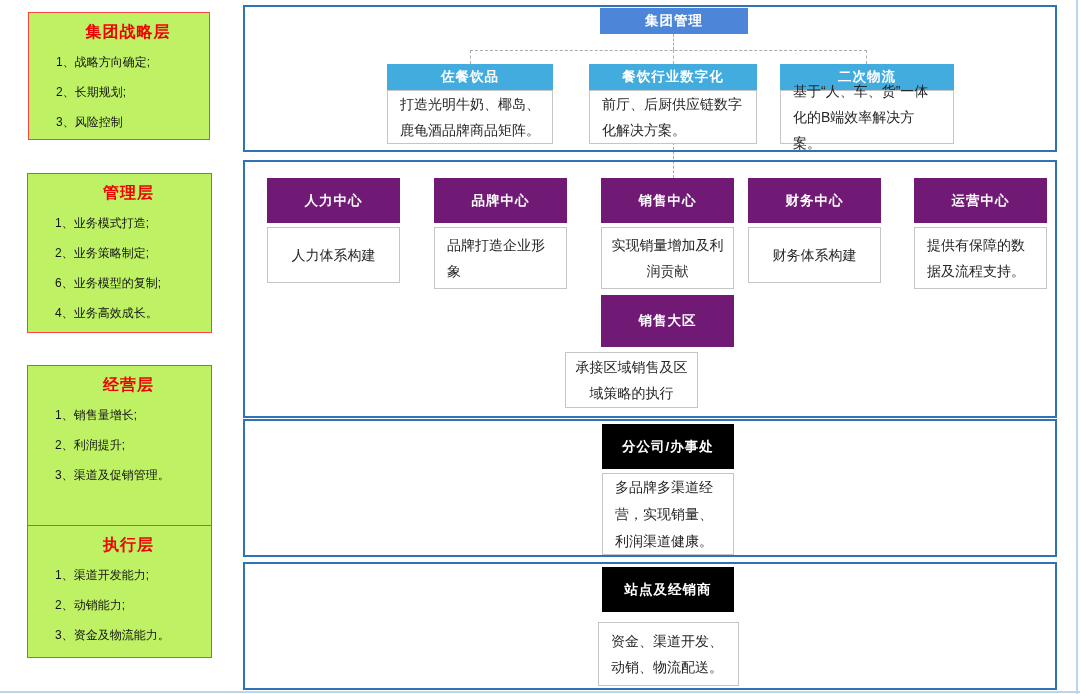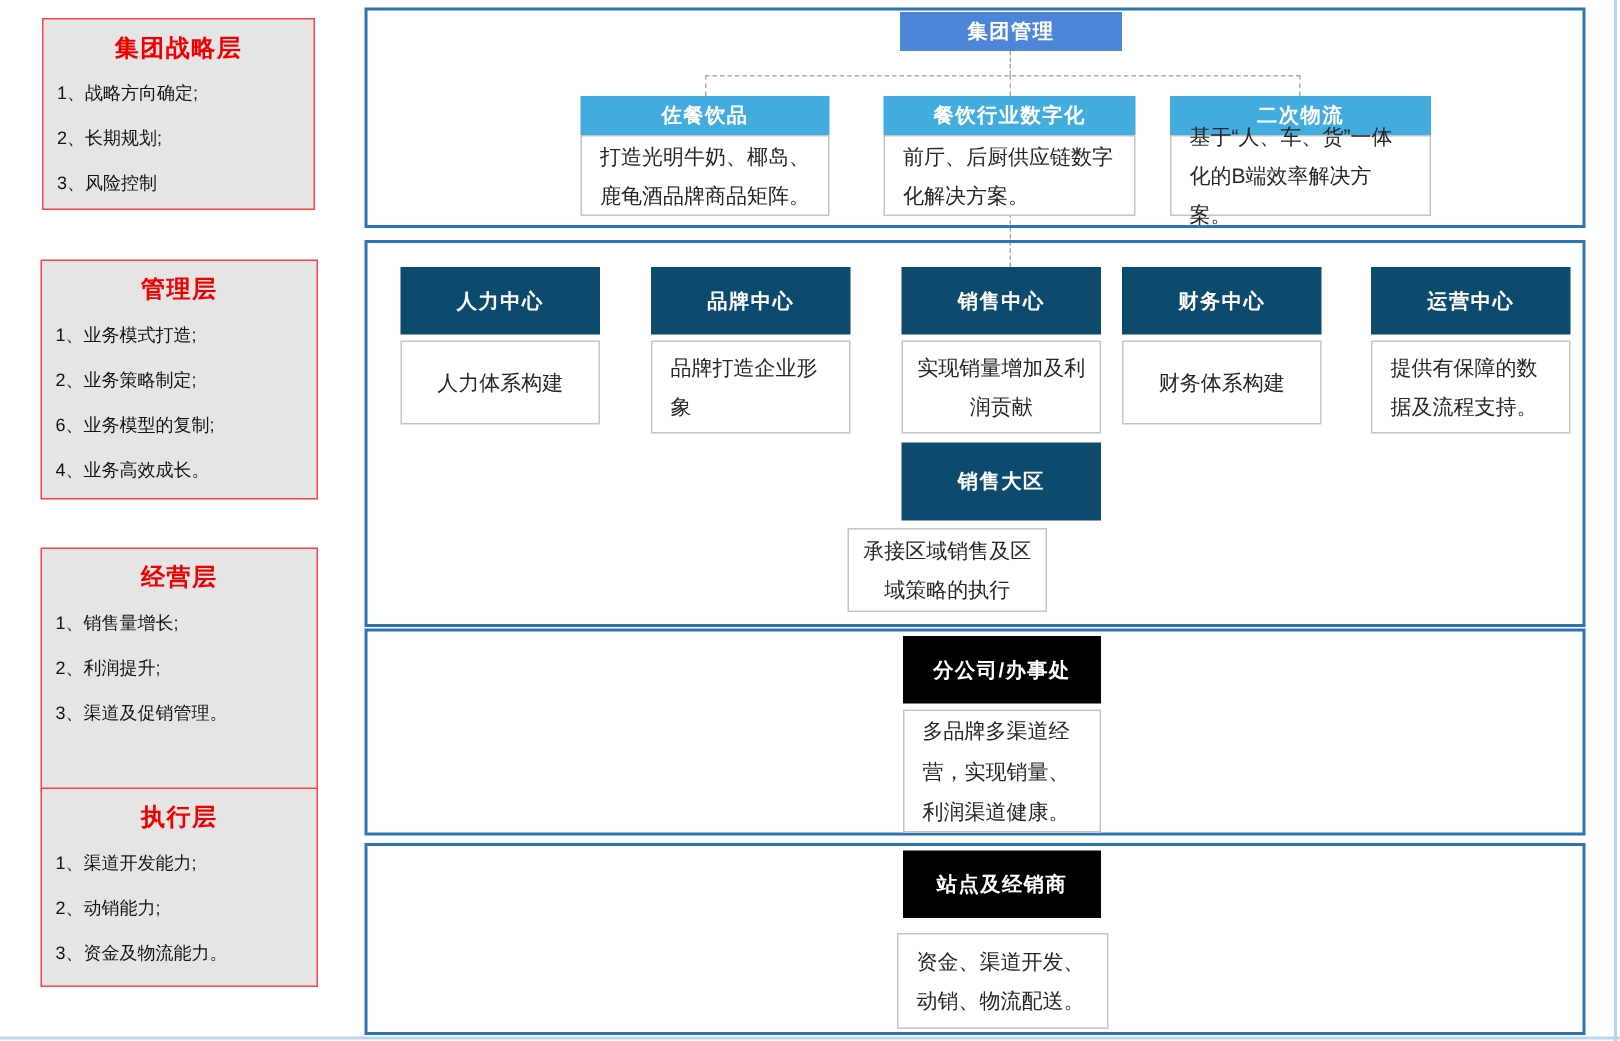--- a/index.html
+++ b/index.html
@@ -1,31 +1,31 @@
 <!DOCTYPE html>
 <html><head>
 <meta charset="utf-8">
 <style>
   html,body{margin:0;padding:0;background:#ffffff;}
   .stage{
     position:relative;width:1080px;height:694px;background:#ffffff;
     font-family:"Liberation Sans","DejaVu Sans",sans-serif;overflow:hidden;
   }
   
-  .lpanel{position:absolute;box-sizing:border-box;border:1.5px solid #fb4545;background:#e5e5e5;}
+  .lpanel{position:absolute;box-sizing:border-box;border:1.5px solid #fb4545;background:#bef264;padding-left:18px;}
   .ltitle{text-align:center;color:#f20000;font-size:16px;font-weight:600;margin-top:9px;letter-spacing:1px;}
   .litem{font-size:12px;color:#141414;padding-left:9px;margin-top:9px;line-height:21px;white-space:nowrap;}
   
   .section{position:absolute;box-sizing:border-box;border:2px solid #2e74b5;background:transparent;}
   
   .hdr{position:absolute;box-sizing:border-box;color:#ffffff;font-weight:bold;font-size:13.5px;
        display:flex;align-items:center;justify-content:center;text-align:center;letter-spacing:1px;}
   .hdr-root{background:#4d86d8;}
   .hdr-unit{background:#43acde;}
-  .hdr-green{background:#0c4a6e;}
+  .hdr-green{background:#701a75;}
   .hdr-slate{background:#000000;}
   
   .descbox{position:absolute;box-sizing:border-box;background:#fff;border:1px solid #c5c5c5;
            font-size:14px;color:#262626;display:flex;flex-direction:column;justify-content:center;}
   .descbox p{margin:0;line-height:26px;}
   .al{padding:0 12px;text-align:left;}
   .ac{padding:0 6px;text-align:center;}
   
   .dot-v{position:absolute;border-left:1px dashed #ababab;width:0;}
   .dot-h{position:absolute;border-top:1px dashed #ababab;height:0;}

